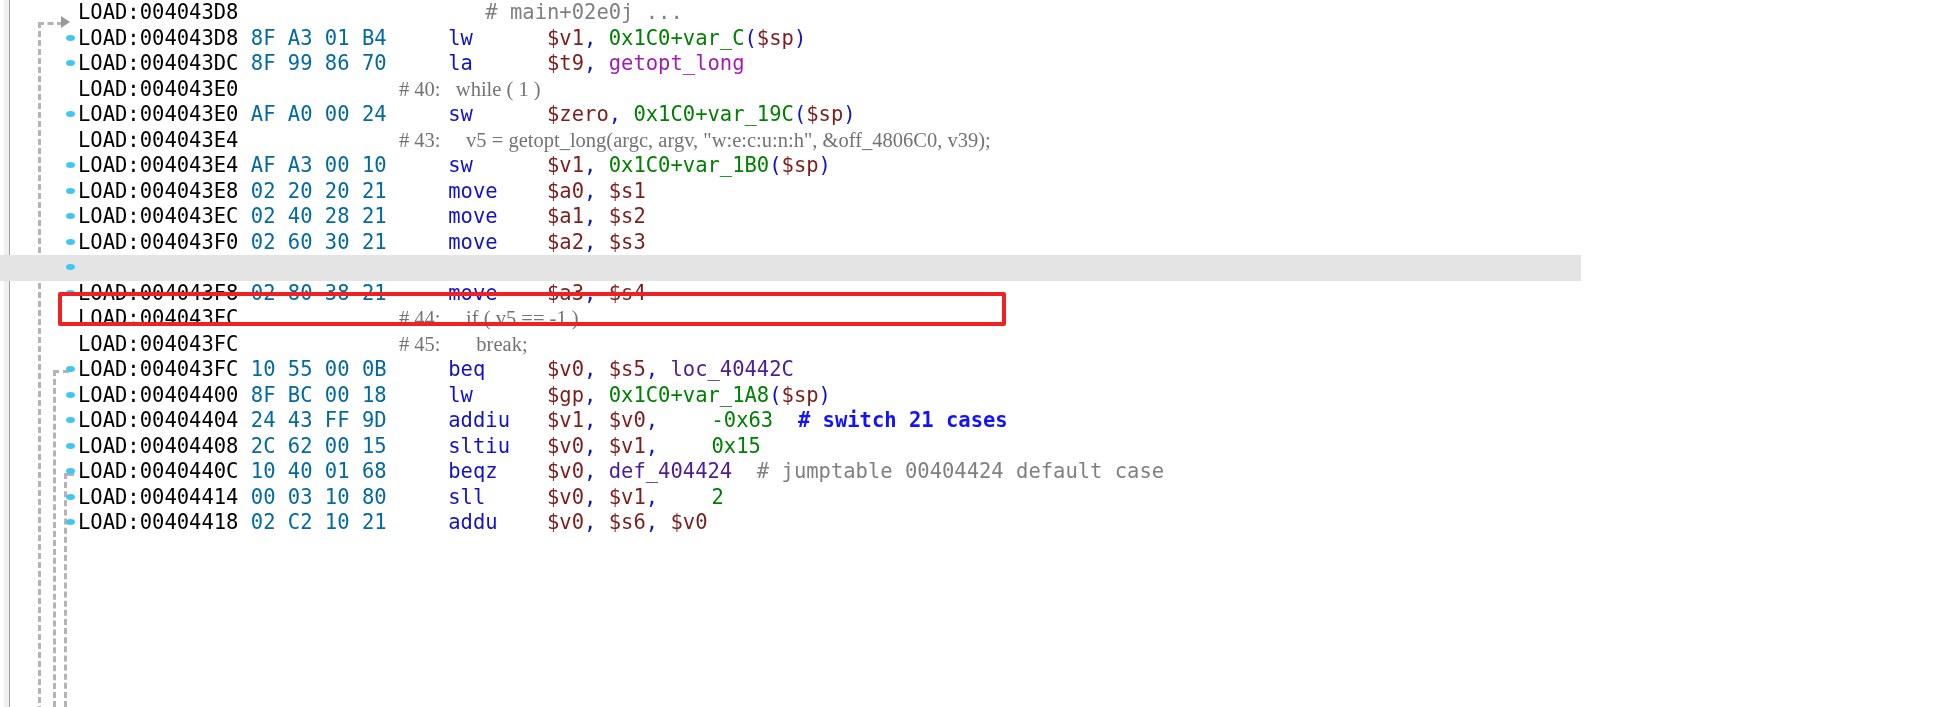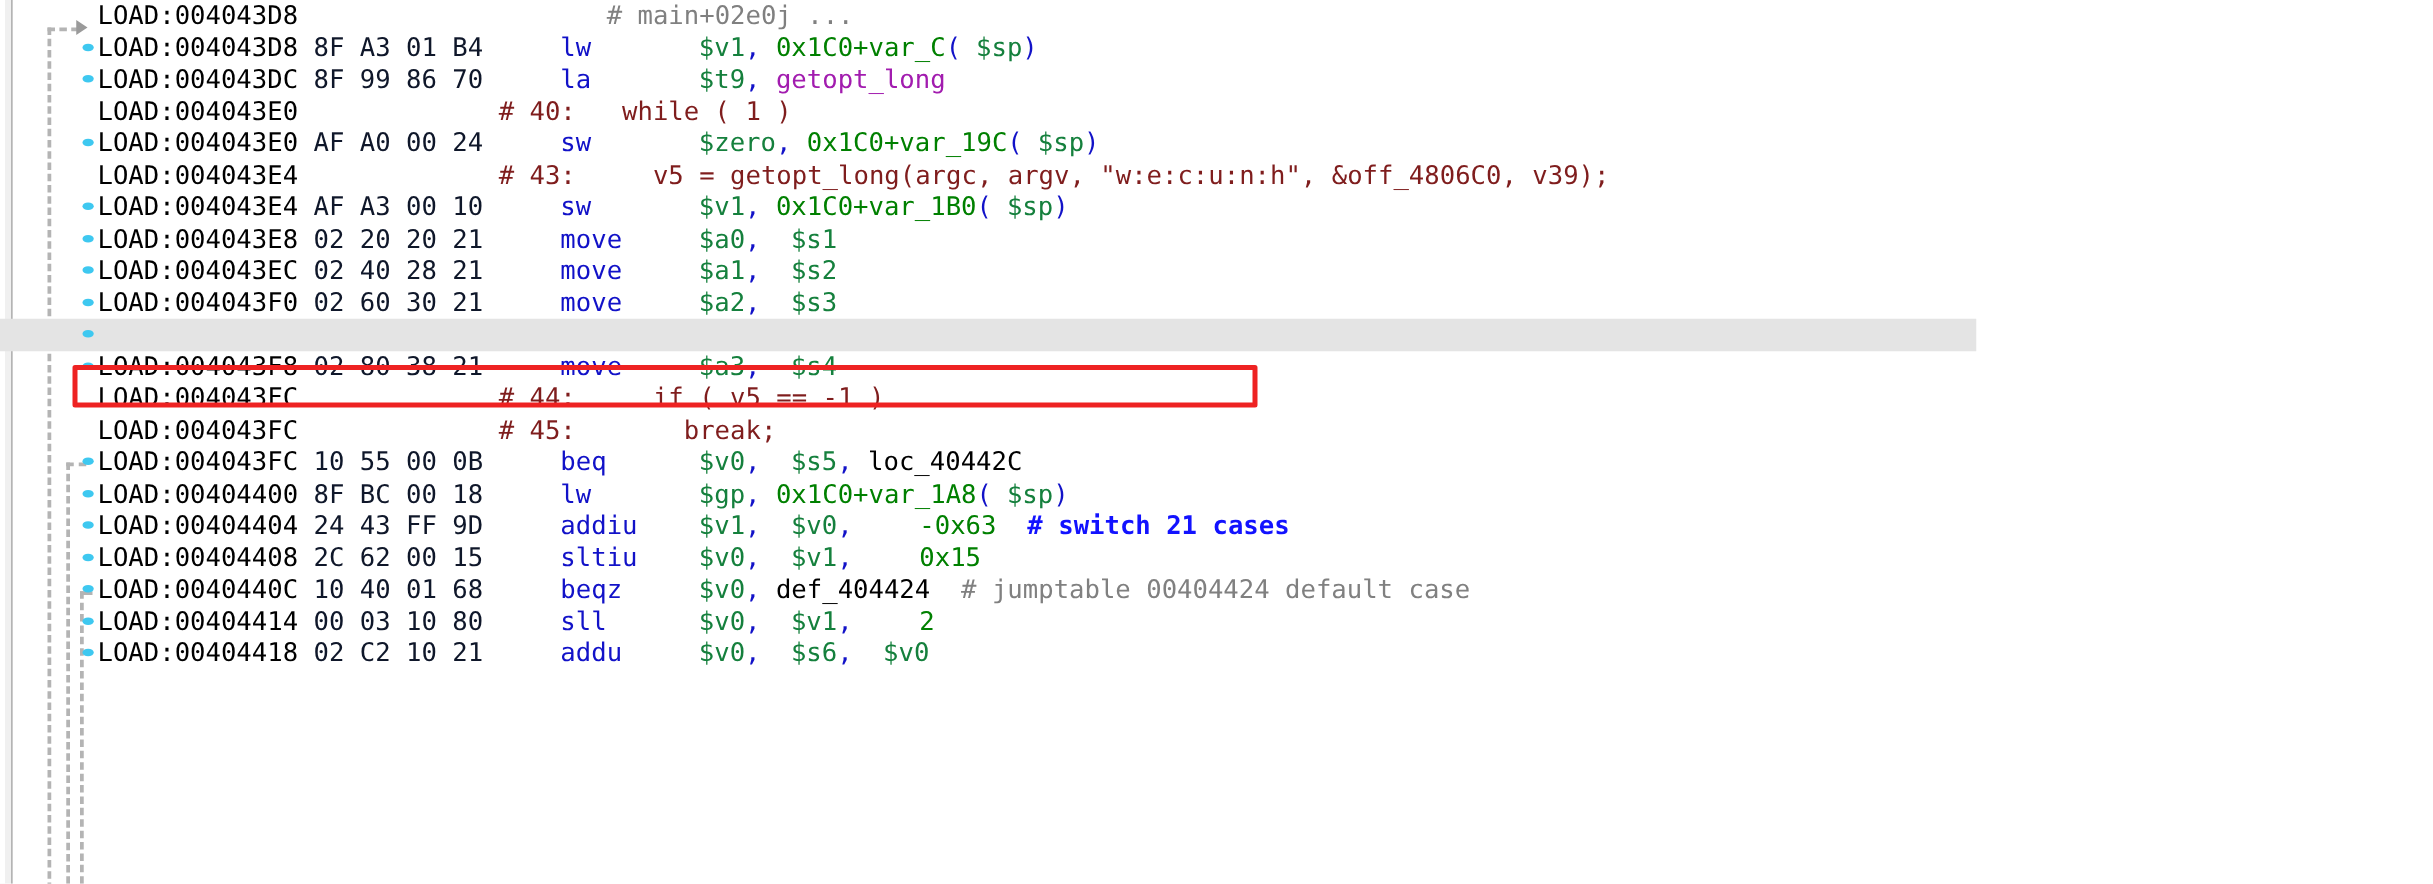--- a/index.html
+++ b/index.html
@@ -92,28 +92,28 @@
     left: 66px;
     top: 9px;
     width: 9px;
     height: 6px;
     border-radius: 50%;
     background: #3ec8f0;
   }
 
   
   .addr    { color: #000000; }
-  .hex     { color: #0f172a; }
+  .hex     { color: #0369a1; }
   .mnem    { color: #1212c8; }
-  .reg     { color: #15803d; margin-left: 12px; }
+  .reg     { color: #7f1d1d; }
   .stkvar  { color: #008000; }
   .num     { color: #008000; margin-left: 41px; }
   .extfn   { color: #a21caf; }
-  .locfn   { color: #000000; }
-  .pseudo  { color: #7f1d1d; }
+  .locfn   { color: #4c1d95; }
+  .pseudo  { color: #737373; font-family: Liberation Serif, serif; }
   .rem     { color: #808080; }
   .punc    { color: #1212c8; }
   .plain   { color: #000000; }
   .cmtblue { color: #1212ff; font-weight: bold; }
 
   
   .annot-rect {
     position: absolute;
     border: 4px solid #ee2222;
     border-radius: 2px;

